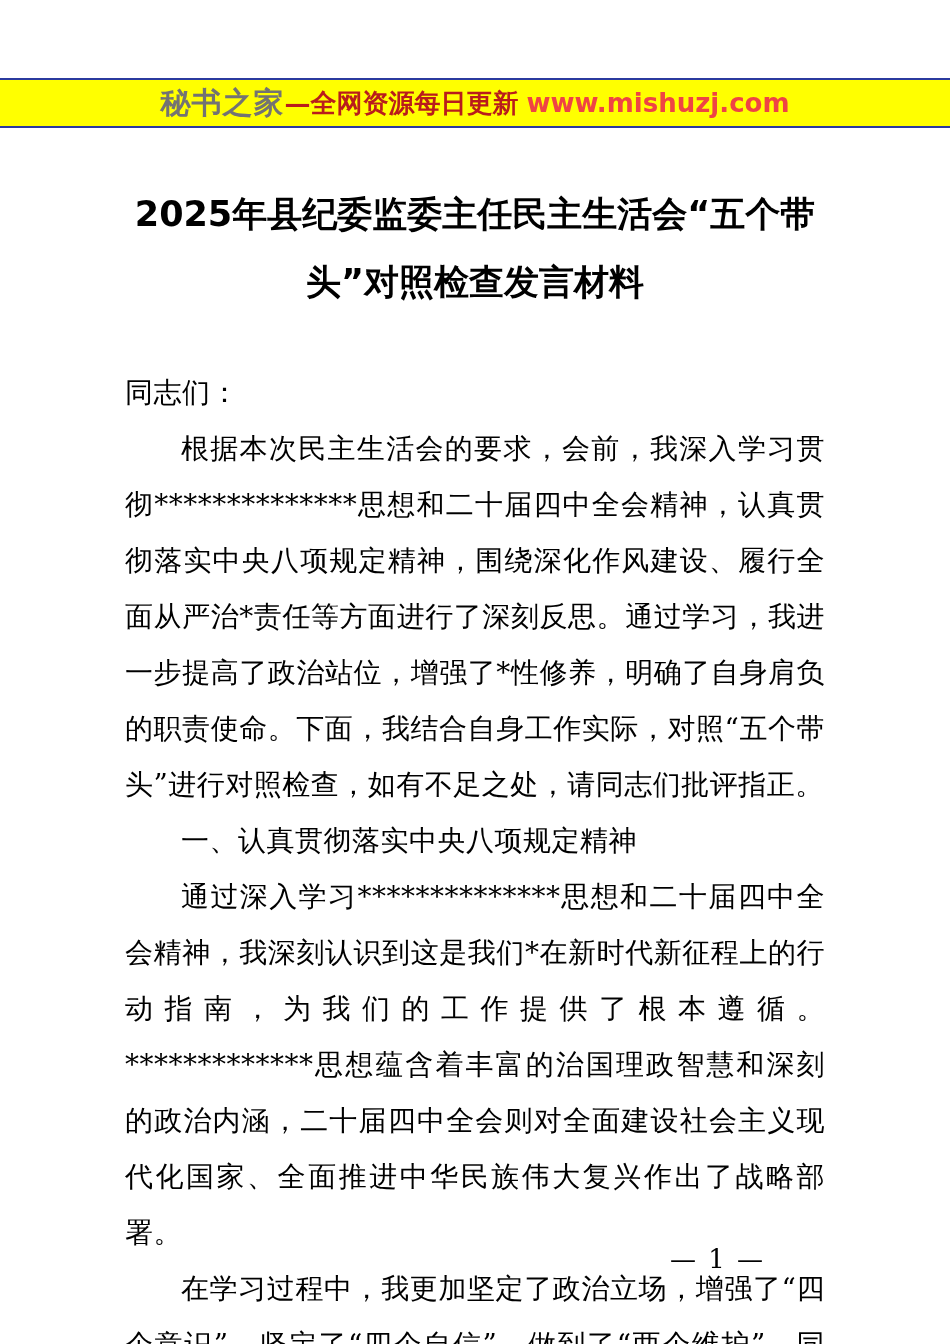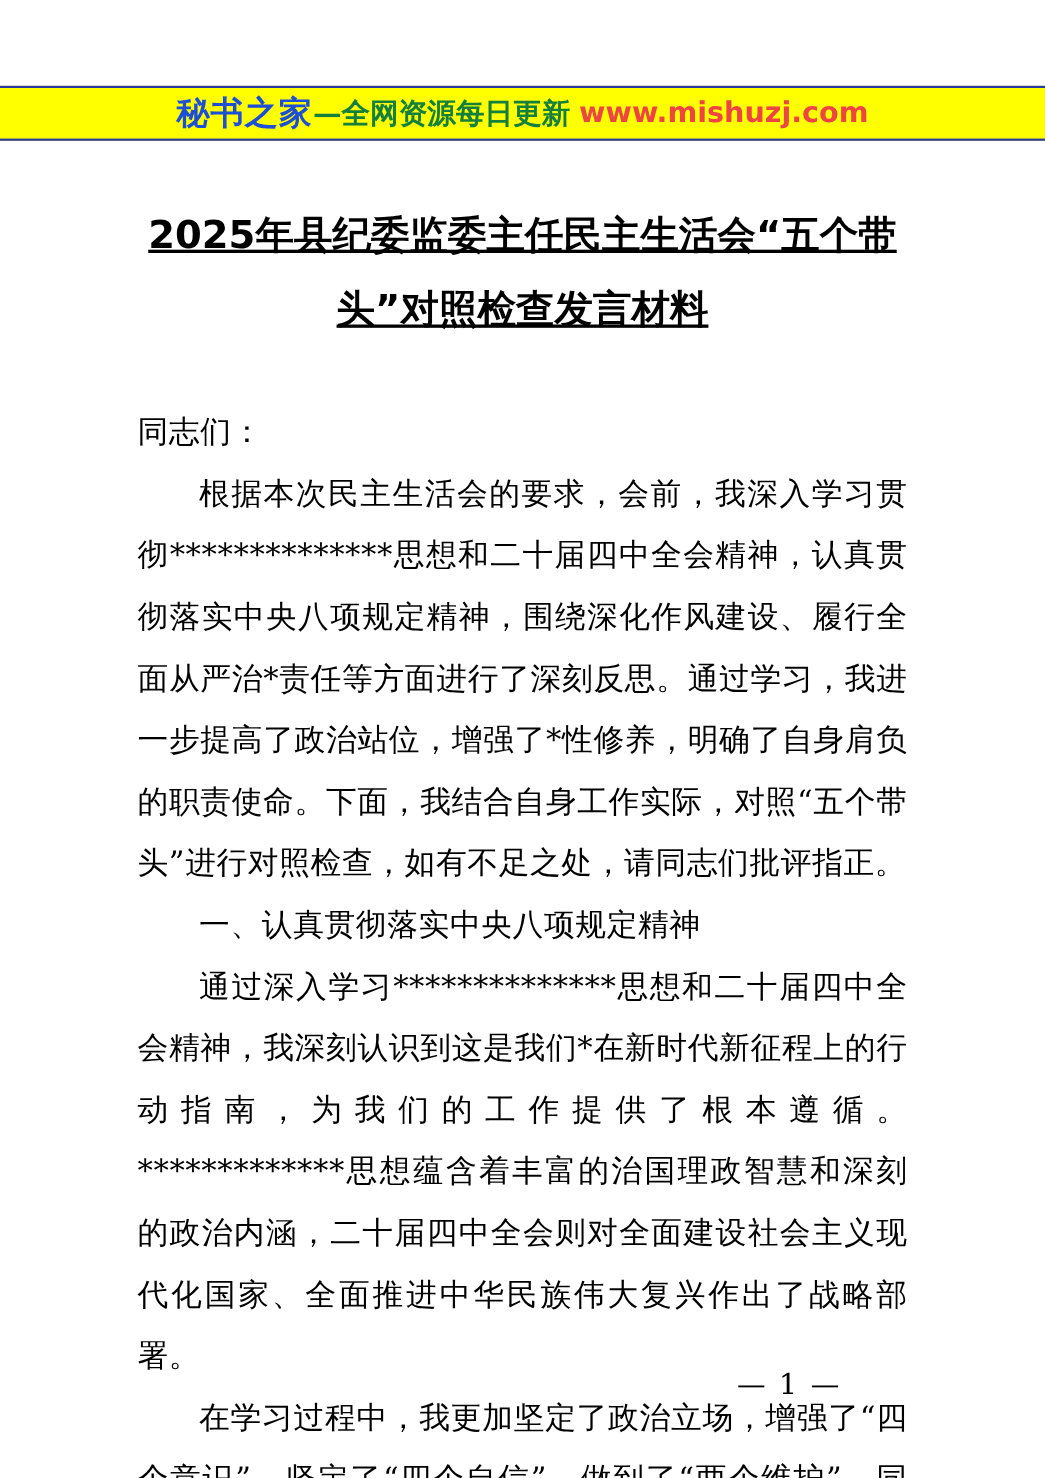--- a/index.html
+++ b/index.html
@@ -18,47 +18,46 @@
     height: 50px;
     background: #ffff00;
     border-top: 2px solid #2b3a9e;
     border-bottom: 2px solid #2b3a9e;
     display: flex;
     align-items: center;
     justify-content: center;
     white-space: nowrap;
   }
   .banner .brand {
-    color: #1d4ed8;
+    color: #737373;
     font-size: 30px;
     font-weight: bold;
     font-family: "DejaVu Serif", "Liberation Serif", serif;
     letter-spacing: 1px;
   }
   .banner .tagline {
-    color: #15803d;
+    color: #b91c1c;
     font-size: 26px;
     font-weight: bold;
   }
   .banner .url {
     color: #ef4444;
     font-size: 26px;
     font-weight: bold;
     margin-left: 8px;
     font-family: "DejaVu Sans", "Liberation Sans", sans-serif;
   }
   .doc-title {
     margin: 52px 118px 0 118px;
     text-align: center;
     font-family: "DejaVu Sans", "Liberation Sans", sans-serif;
     font-weight: bold;
     font-size: 35px;
     line-height: 1.95;
     color: #000000;
-    text-decoration: underline;
   }
   .doc-body {
     margin: 48px 125px 0 125px;
     font-size: 28px;
     line-height: 2.0;
     text-align: justify;
     letter-spacing: 0.5px;
   }
   .doc-body p {
     margin: 0;

